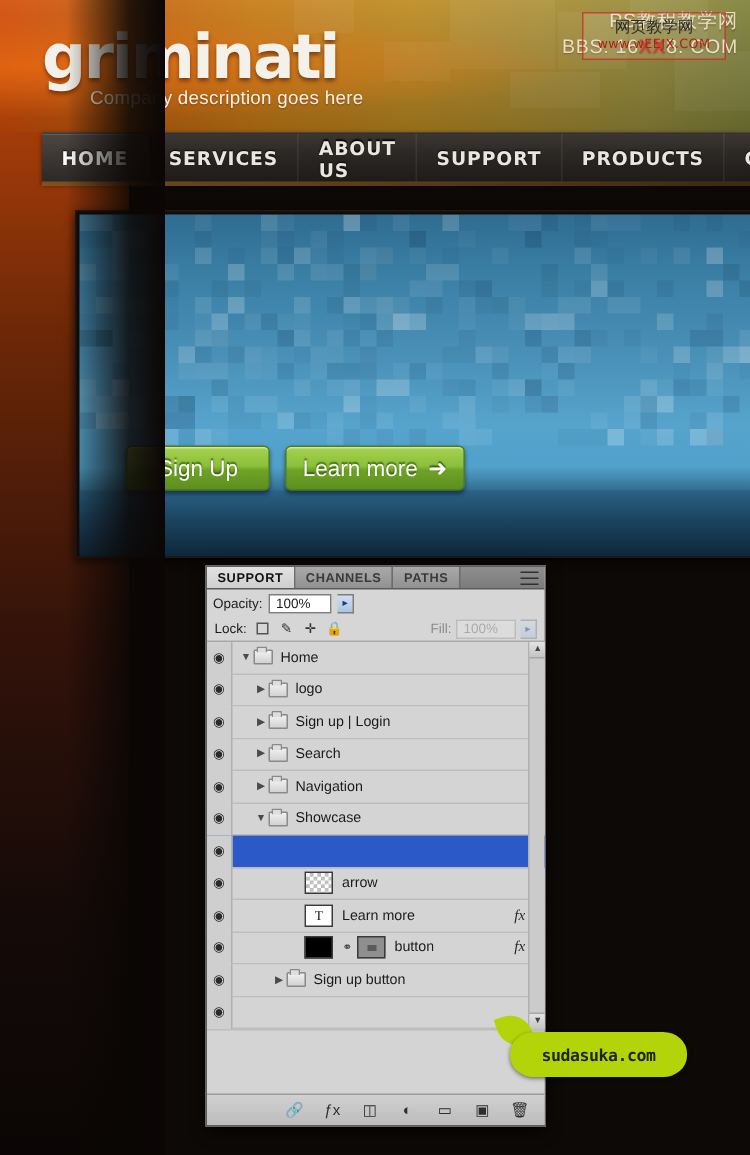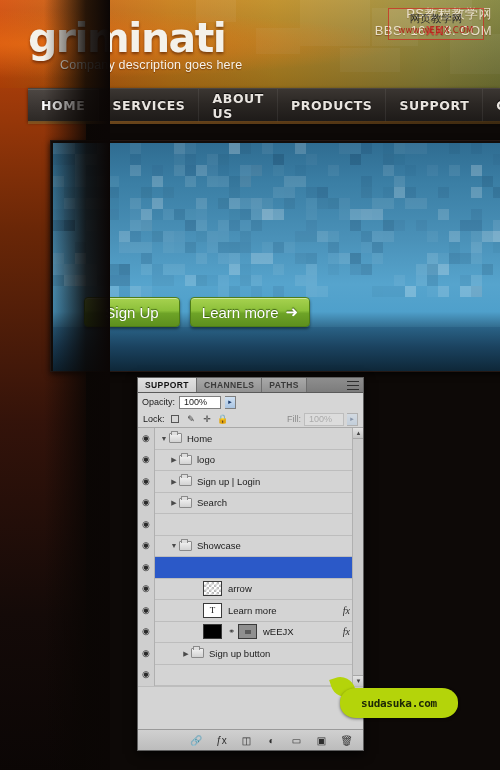--- a/index.html
+++ b/index.html
@@ -371,24 +371,24 @@
       <div class="nav-item active">
         <span>HOME</span>
       </div>
       <div class="nav-item">
         <span>SERVICES</span>
       </div>
       <div class="nav-item">
         <span>ABOUT US</span>
       </div>
       <div class="nav-item">
+        <span>SUPPORT</span>
+      </div>
+      <div class="nav-item">
         <span>PRODUCTS</span>
-      </div>
-      <div class="nav-item">
-        <span>SUPPORT</span>
       </div>
       <div class="nav-item">
         <span>CONTACT</span>
       </div>
     </div>
   <div id="nav-underline"></div>
 
   <div id="hero-frame">
     <div id="hero">
       <div id="hero-mosaic">
@@ -742,20 +742,25 @@
           <div class="ly-body i2">
             <span class="ly-tri">▶</span>
             <span class="folder"></span>
             <span class="ly-name">Search</span>
           </div>
         </div>
         <div class="ly-row">
           <div class="ly-eye">
             <span class="eye-glyph">◉</span>
           </div>
+          <div class="ly-body i2">
+            <span class="ly-tri">▶</span>
+            <span class="folder"></span>
+            <span class="ly-name">Navigation</span>
+          </div>
         </div>
         <div class="ly-row">
           <div class="ly-eye">
             <span class="eye-glyph">◉</span>
           </div>
           <div class="ly-body i2">
             <span class="ly-tri">▼</span>
             <span class="folder"></span>
             <span class="ly-name">Showcase</span>
           </div>
@@ -793,21 +798,21 @@
           <div class="ly-eye">
             <span class="eye-glyph">◉</span>
           </div>
           <div class="ly-body i4">
             <span class="ly-tri"></span>
             <span class="thumb black"></span>
             <span class="chain">⚭</span>
             <span class="thumb gray">
               <span class="thumb-mini-arrow"></span>
             </span>
-            <span class="ly-name">wEEJX</span>
+            <span class="ly-name">button</span>
             <span class="fx-group">
               <span class="fx-ico">fx</span>
               <span class="fx-car">▼</span>
             </span>
           </div>
         </div>
         <div class="ly-row">
           <div class="ly-eye">
             <span class="eye-glyph">◉</span>
           </div>

